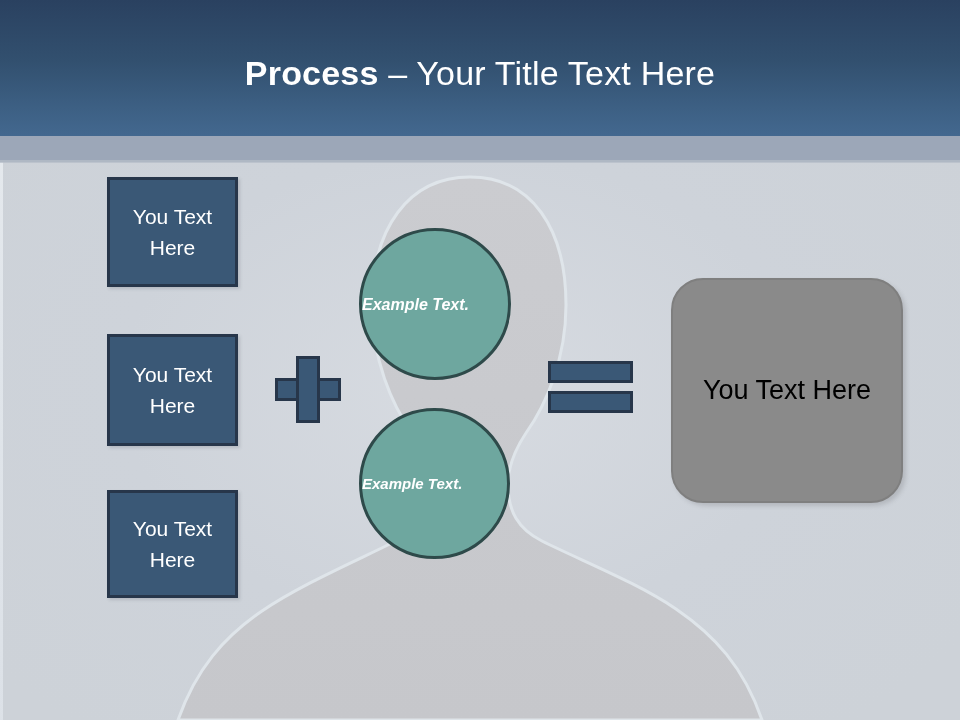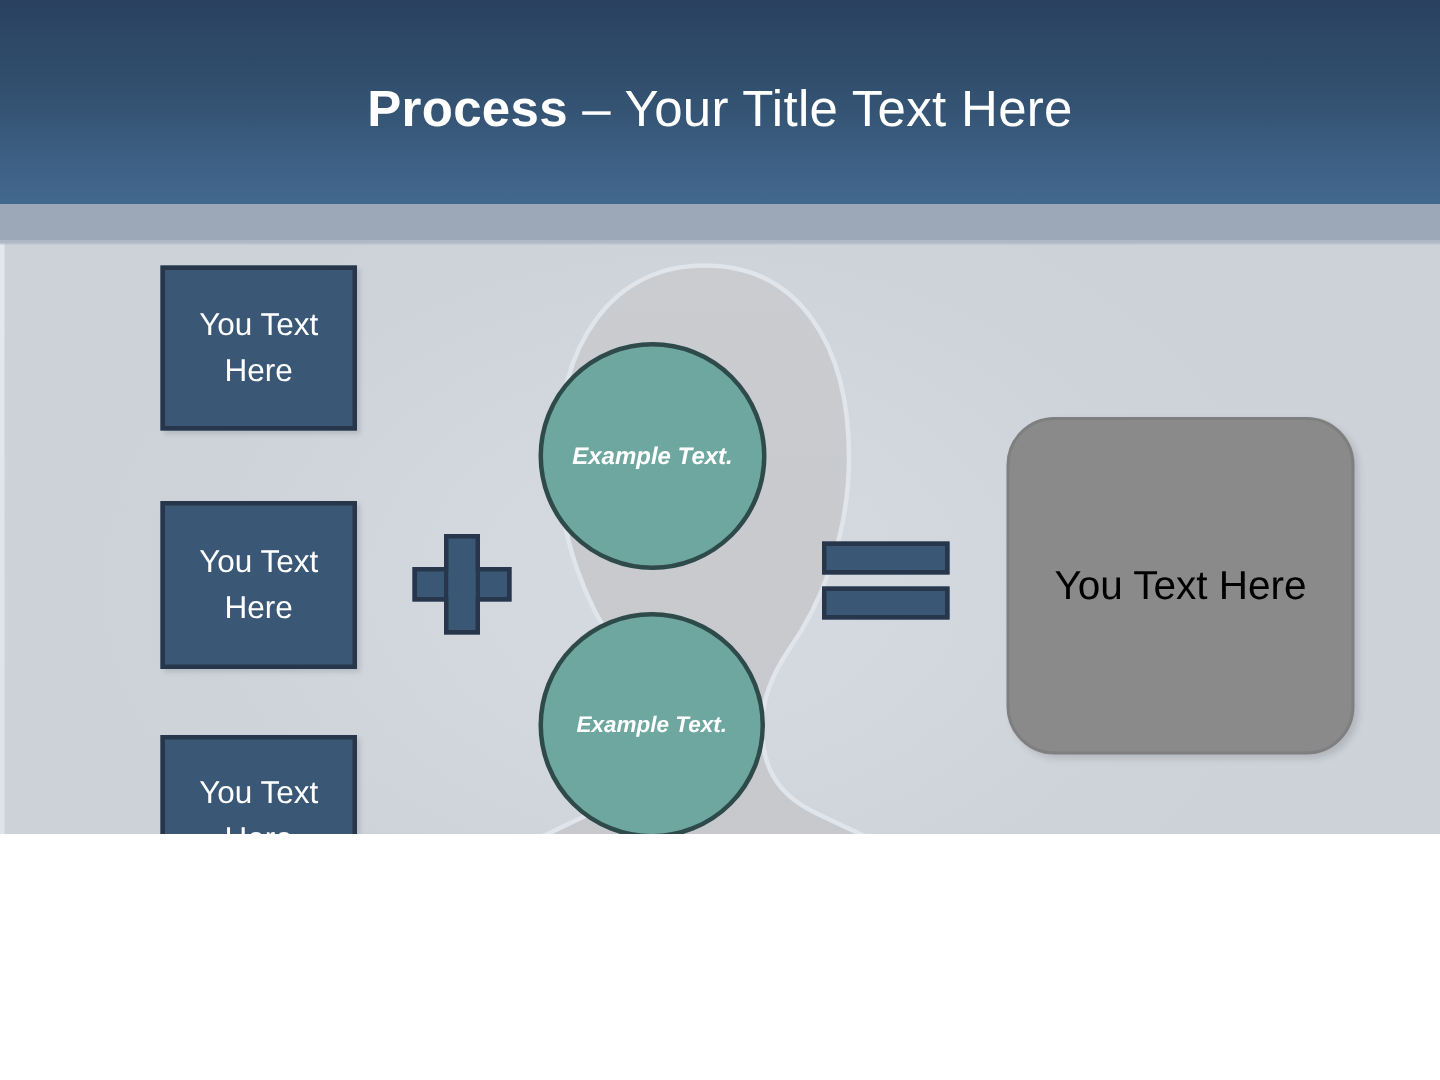--- a/index.html
+++ b/index.html
@@ -3,21 +3,21 @@
 <meta charset="utf-8">
 <style>
   html, body {
     margin: 0;
     padding: 0;
     background: #ffffff;
   }
   #slide {
     position: relative;
     width: 960px;
-    height: 556px;
+    height: 720px;
     overflow: hidden;
     font-family: "Liberation Sans", sans-serif;
     background: #d946ef;
   }
 
   
   .bg-base {
     position: absolute;
     left: 0; top: 0;
     width: 960px; height: 720px;
@@ -117,21 +117,20 @@
 
   
   .circle {
     position: absolute;
     border-radius: 50%;
     background: #6ea79f;
     border: 3px solid #2e4a4a;
     box-sizing: border-box;
     display: flex;
     align-items: center;
-    justify-content: center;
     text-align: center;
     color: #ffffff;
     font-weight: bold;
     font-style: italic;
   }
   #circle-top {
     left: 359px; top: 228px;
     width: 152px; height: 152px;
     font-size: 16px;
     line-height: 23px;

